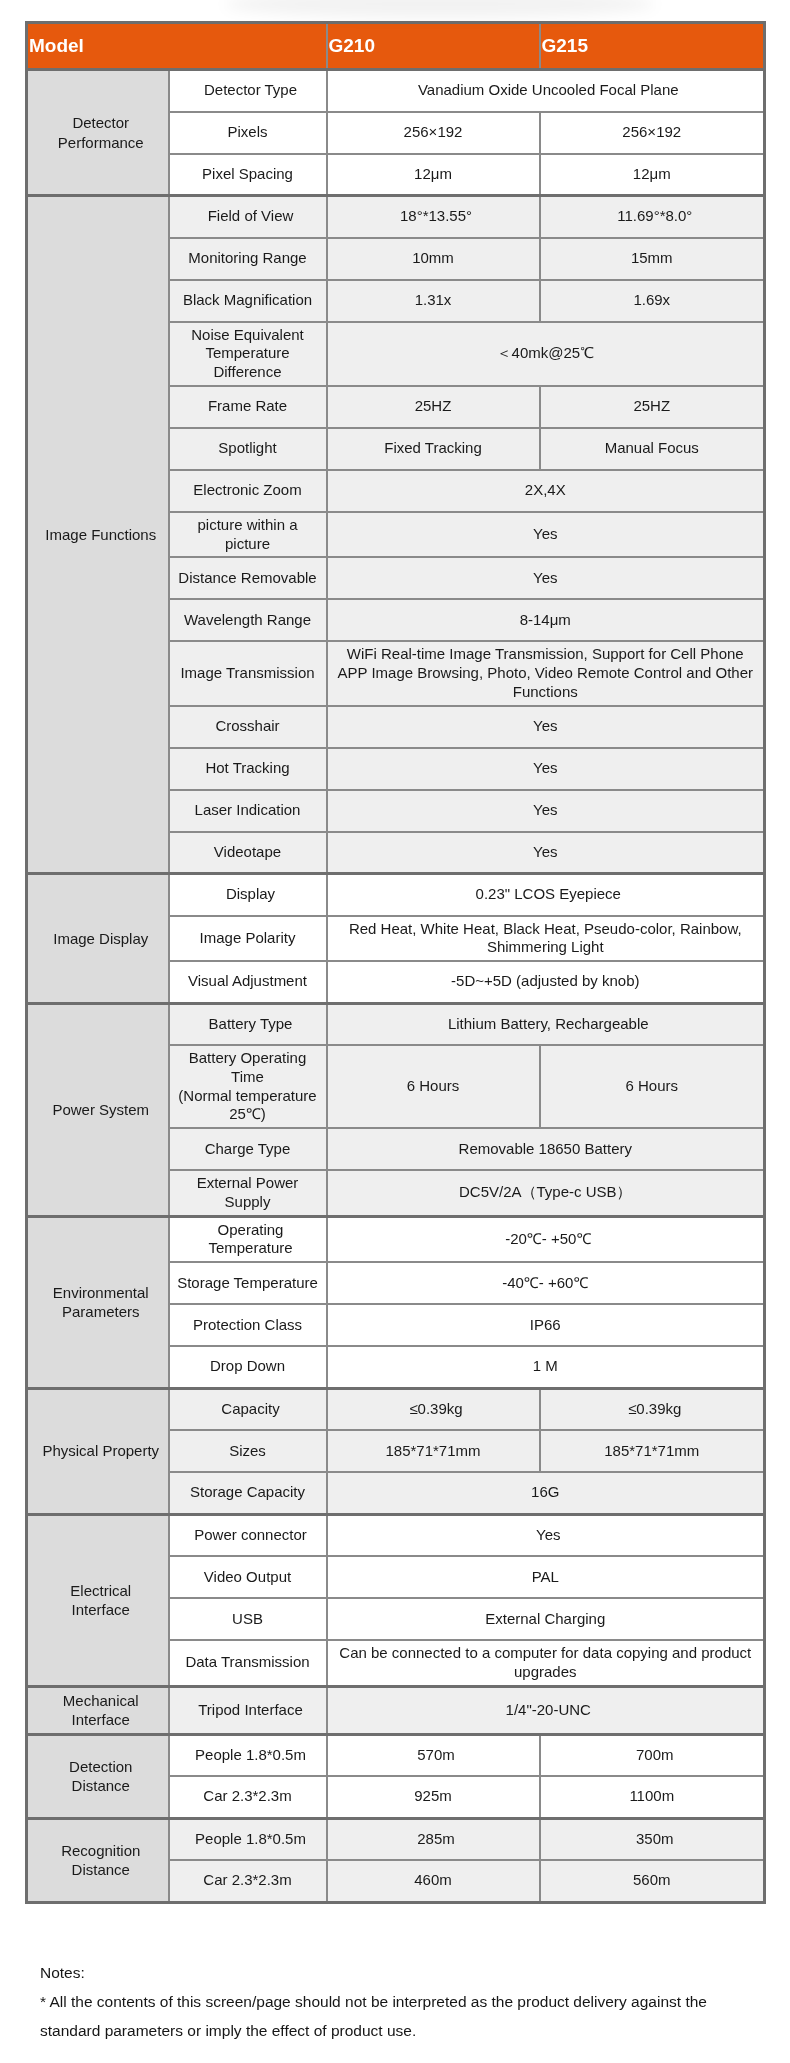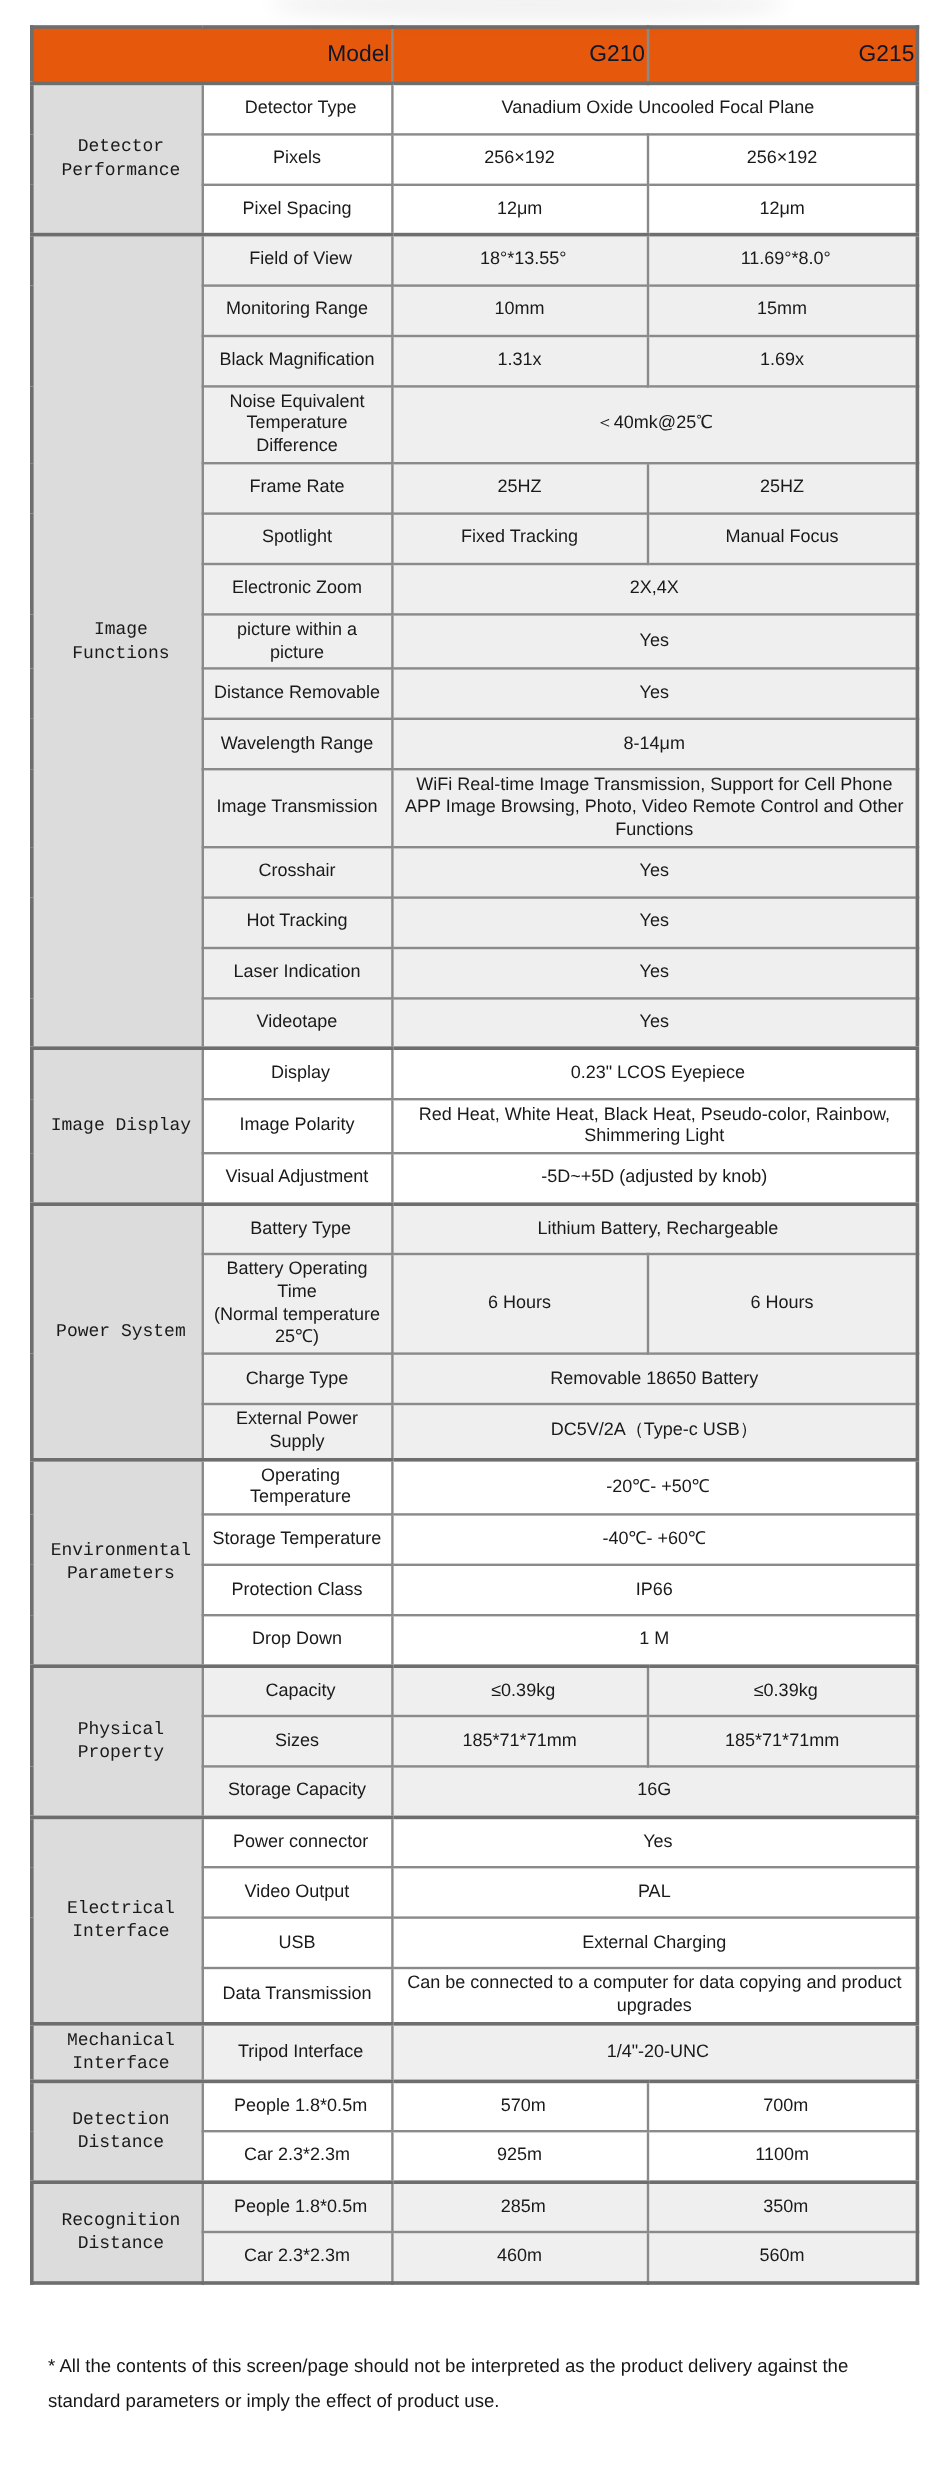--- a/index.html
+++ b/index.html
@@ -19,31 +19,31 @@
   }
   .top-artifact{
     position:absolute;left:225px;top:-10px;width:430px;height:28px;
     background:rgba(0,0,0,0.05);border-radius:50%;filter:blur(7px);
   }
   table.spec{
     margin:21px 0 0 25px;width:738px;border-collapse:collapse;table-layout:fixed;
     border:3px solid var(--border-strong);
   }
   table.spec th{
-    background:var(--accent);color:#0f172a;font-weight:normal;font-size:19px;
-    height:47px;text-align:right;border:2px solid var(--border);
+    background:var(--accent);color:#ffffff;font-weight:bold;font-size:19px;
+    height:47px;text-align:left;border:2px solid var(--border);
   }
   table.spec td{
     border:2px solid var(--border);height:42px;text-align:center;
     vertical-align:middle;font-size:15px;background:var(--rowbg);
     padding:3px 6px;line-height:1.25;
   }
   table.spec tr.shade td{background:var(--shade);}
   table.spec td.cat{
-    background:var(--catbg) !important;font-size:15px;line-height:1.3;font-family:Liberation Mono, monospace;
+    background:var(--catbg) !important;font-size:15px;line-height:1.3;
   }
   table.spec tr.group-start td{border-top:3px solid var(--border-strong);padding-left:12px;}
   td.param{white-space:pre-line;}
   td.small{font-size:11.5px;line-height:1.45;}
   .notes{
     margin:54px 0 0 40px;width:712px;font-size:15.5px;color:#161616;
   }
   .notes p{margin:0;line-height:29px;}
 </style>
 </head>
@@ -252,14 +252,15 @@
       </tr>
       <tr class="shade">
         <td class="param">Car 2.3*2.3m</td>
         <td class="val">460m</td>
         <td class="val">560m</td>
       </tr>
     </tbody>
 </table>
 
 <div class="notes">
+  <p>Notes:</p>
   <p>* All the contents of this screen/page should not be interpreted as the product delivery against the standard parameters or imply the effect of product use.</p>
 </div>
 
 </body></html>

